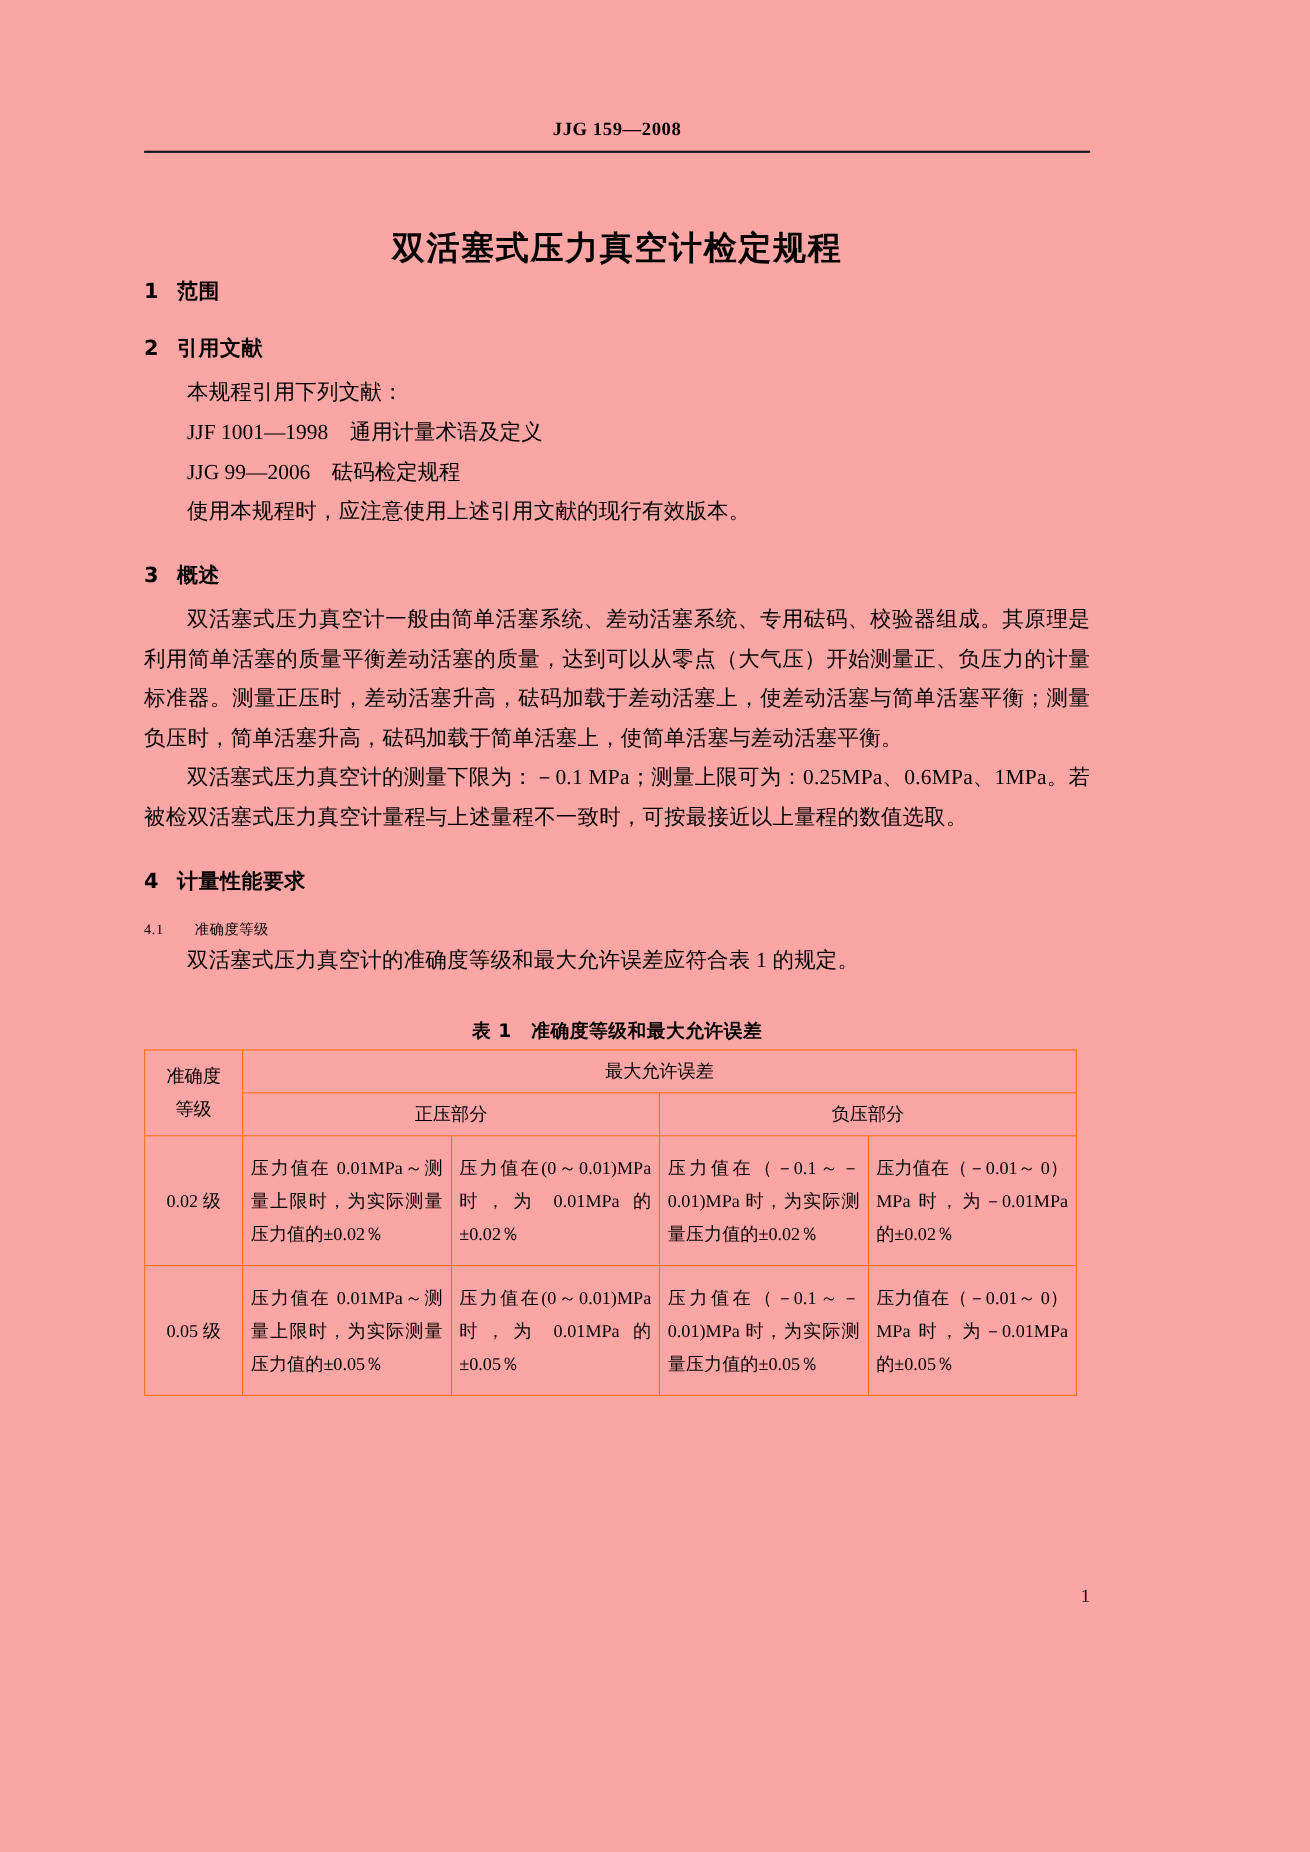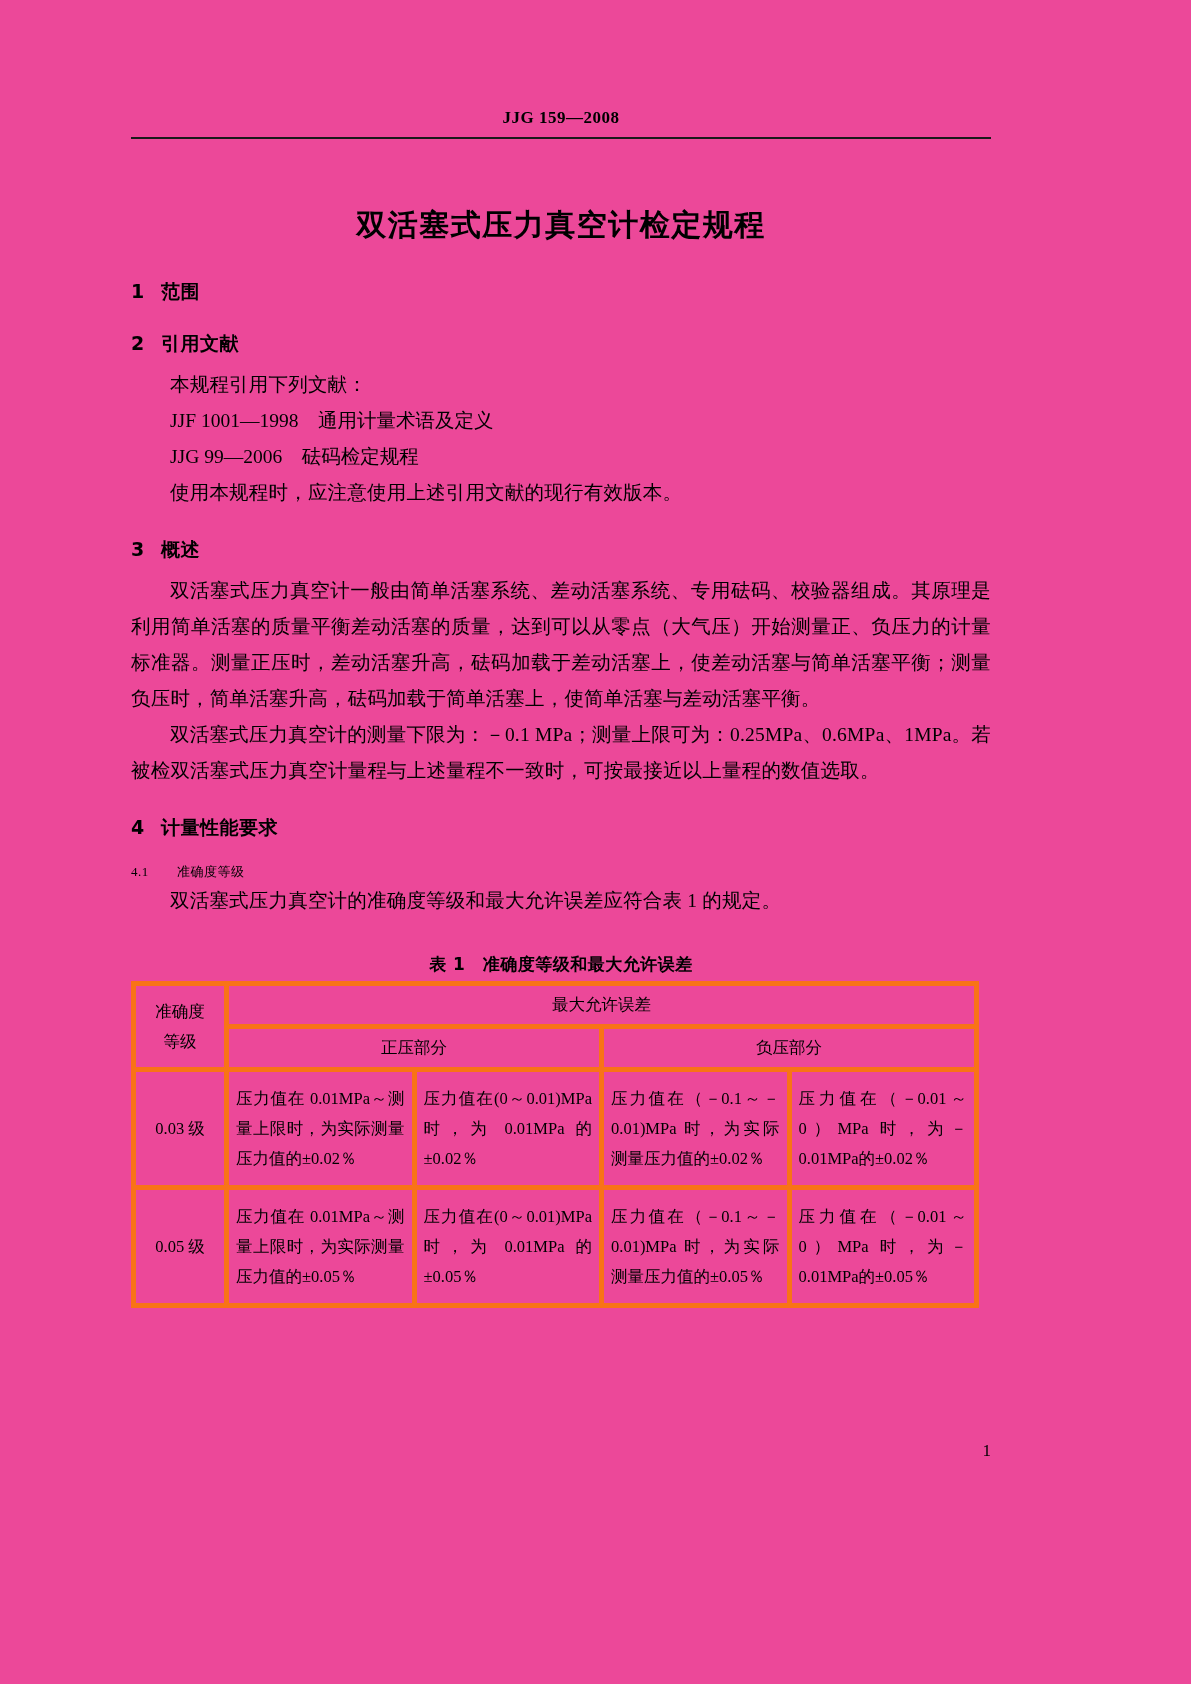--- a/index.html
+++ b/index.html
@@ -9,21 +9,21 @@
   }
   body {
     font-family: "Liberation Serif", "DejaVu Serif", serif;
     color: #000000;
   }
   .page {
     position: relative;
     width: 1191px;
     height: 1684px;
     margin: 0 auto;
-    background: #ec4899;
+    background: #fca5a5;
     box-sizing: border-box;
     overflow: hidden;
   }
   .content {
     position: absolute;
     left: 131px;
     top: 0;
     width: 860px;
   }
 
@@ -58,21 +58,21 @@
     font-family: "DejaVu Sans", "Liberation Sans", sans-serif;
     font-weight: bold;
     font-size: 30px;
     letter-spacing: 1.5px;
   }
 
   
   .body-flow {
     position: absolute;
     left: 0;
-    top: 279px;
+    top: 252px;
     width: 860px;
   }
   h2.sec {
     font-family: "DejaVu Sans", "Liberation Sans", sans-serif;
     font-weight: bold;
     font-size: 19px;
     margin: 0;
     padding: 0;
     letter-spacing: 0.5px;
   }
@@ -125,21 +125,21 @@
     letter-spacing: 0.5px;
   }
   table.spec {
     border-collapse: collapse;
     width: 848px;
     margin: 0;
     table-layout: fixed;
   }
   table.spec th,
   table.spec td {
-    border: 5px solid #f97316;
+    border: 1px solid #f97316;
     font-weight: normal;
     font-family: "Liberation Serif", "DejaVu Serif", serif;
     font-size: 16.5px;
     line-height: 30px;
     padding: 4px 7px;
     vertical-align: middle;
   }
   th.hcenter, td.ccell-center {
     text-align: center;
   }
@@ -232,21 +232,21 @@
               <div>准确度</div>
               <div>等级</div>
             </th>
             <th class="hcenter" colspan="4">最大允许误差</th>
           </tr>
           <tr>
             <th class="hcenter" colspan="2">正压部分</th>
             <th class="hcenter" colspan="2">负压部分</th>
           </tr>
           <tr class="row-cell">
-            <td class="grade">0.03 级</td>
+            <td class="grade">0.02 级</td>
             <td class="cell col-a">压力值在 0.01MPa～测量上限时，为实际测量压力值的±0.02％</td>
             <td class="cell col-b">压力值在(0～0.01)MPa 时，为 0.01MPa 的±0.02％</td>
             <td class="cell col-c">压力值在（－0.1～－0.01)MPa 时，为实际测量压力值的±0.02％</td>
             <td class="cell col-d">压力值在（－0.01～ 0）MPa 时，为－0.01MPa的±0.02％</td>
           </tr>
           <tr class="row-cell">
             <td class="grade">0.05 级</td>
             <td class="cell col-a">压力值在 0.01MPa～测量上限时，为实际测量压力值的±0.05％</td>
             <td class="cell col-b">压力值在(0～0.01)MPa 时，为 0.01MPa 的±0.05％</td>
             <td class="cell col-c">压力值在（－0.1～－0.01)MPa 时，为实际测量压力值的±0.05％</td>

